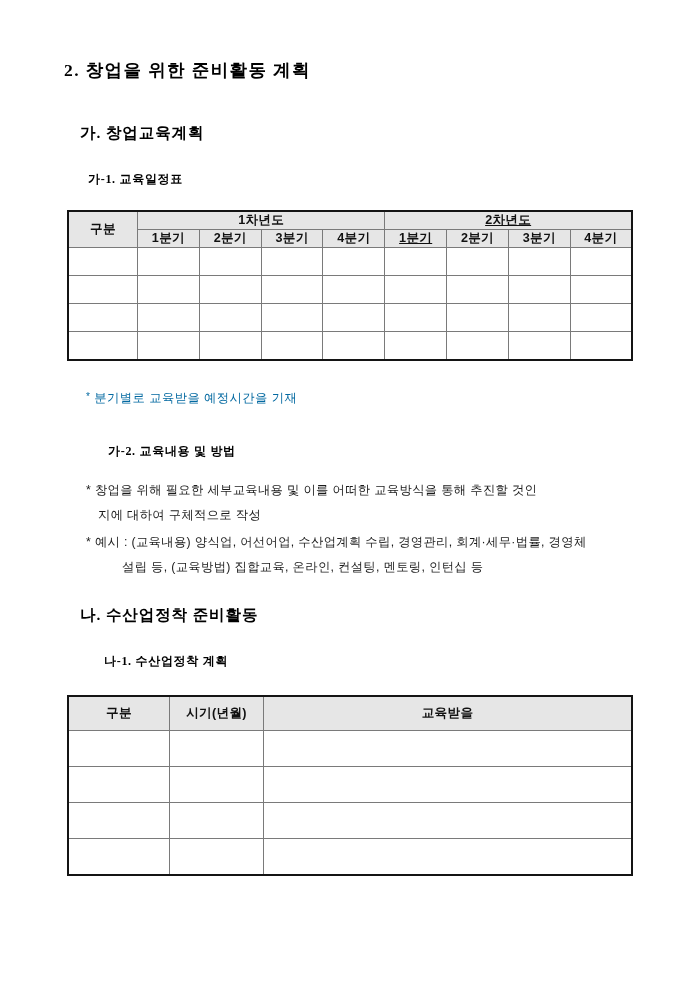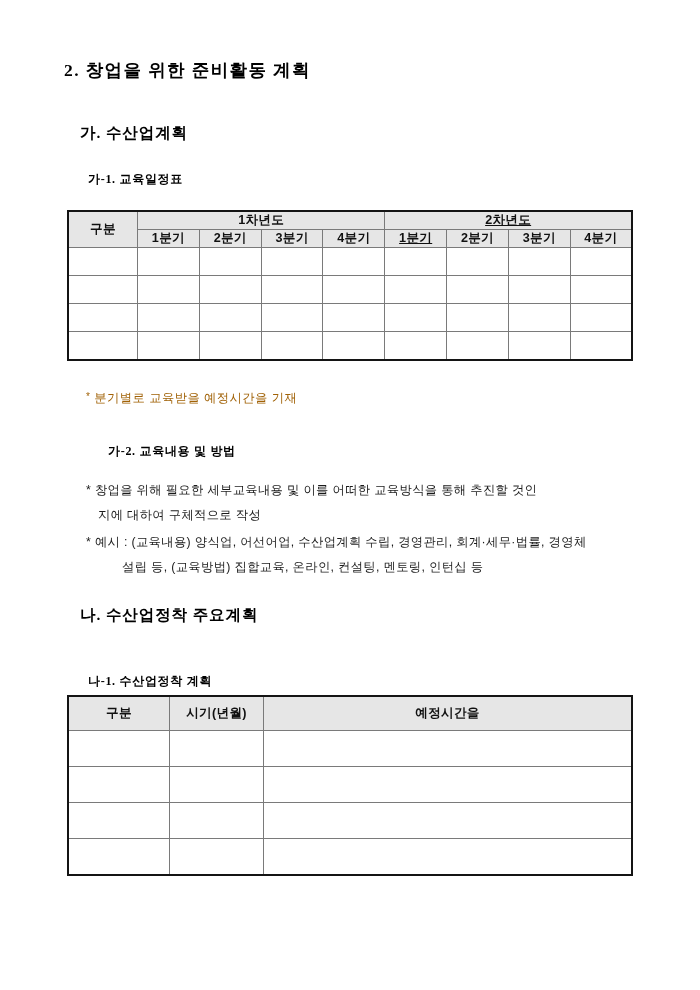--- a/index.html
+++ b/index.html
@@ -43,29 +43,29 @@
     position: absolute;
     font-size: 12px;
     font-weight: bold;
     letter-spacing: 0.7px;
     white-space: nowrap;
   }
   #h-ga   { left: 80px;  top: 123px; }
   #h-ga1  { left: 88px;  top: 171px; }
   #h-ga2  { left: 88px;  top: 443px; margin-left: 20px; }
   #h-na   { left: 80px;  top: 605px; }
-  #h-na1  { left: 88px;  top: 653px; margin-top: 20px; }
+  #h-na1  { left: 104px;  top: 653px; }
 
   
   .note {
     position: absolute;
     font-family: "Liberation Sans", "DejaVu Sans", sans-serif;
     font-size: 12.3px;
     letter-spacing: 0.45px;
-    color: #a16207;
+    color: #0369a1;
     white-space: nowrap;
   }
   .note .star {
     font-size: 10px;
     vertical-align: 2px;
     margin-right: 4px;
   }
   #note-table1 { left: 86px; top: 390px; }
   #note-bottom { left: 86px; top: 886px; }
 
@@ -128,21 +128,21 @@
   #table-settlement tr.body-row td { height: 35px; }
   #table-settlement thead th { height: 33px; }
 </style>
 </head>
 <body>
 
 <div class="page">
 
   <div class="h-main">2. 창업을 위한 준비활동 계획</div>
 
-  <div class="h-sub" id="h-ga">가. 수산업계획</div>
+  <div class="h-sub" id="h-ga">가. 창업교육계획</div>
 
   <div class="h-subsub" id="h-ga1">가-1. 교육일정표</div>
 
   <table class="tbl" id="table-schedule">
     <thead>
       <tr class="hdr-top">
         <th class="c-gubun" rowspan="2">구분</th>
         <th colspan="4">1차년도</th>
         <th colspan="4" class="thick-l">2차년도</th>
       </tr>
@@ -214,30 +214,30 @@
   <div class="para" id="para-ga2">
     <span>* 창업을 위해 필요한 세부교육내용 및 이를 어떠한 교육방식을 통해 추진할 것인</span>
     <span class="line2">지에 대하여 구체적으로 작성</span>
   </div>
 
   <div class="para" id="para-ex">
     <span>* 예시 : (교육내용) 양식업, 어선어업, 수산업계획 수립, 경영관리, 회계·세무·법률, 경영체</span>
     <span class="line2">설립 등, (교육방법) 집합교육, 온라인, 컨설팅, 멘토링, 인턴십 등</span>
   </div>
 
-  <div class="h-sub" id="h-na">나. 수산업정착 주요계획</div>
+  <div class="h-sub" id="h-na">나. 수산업정착 준비활동</div>
 
   <div class="h-subsub" id="h-na1">나-1. 수산업정착 계획</div>
 
   <table class="tbl" id="table-settlement">
     <thead>
       <tr>
         <th class="c-gubun">구분</th>
         <th class="c-time">시기(년월)</th>
-        <th class="c-plan">예정시간을</th>
+        <th class="c-plan">교육받을</th>
       </tr>
     </thead>
     <tbody>
       <tr class="body-row">
         <td class="empty"></td>
         <td class="empty"></td>
         <td class="empty"></td>
       </tr>
       <tr class="body-row">
         <td class="empty"></td>

